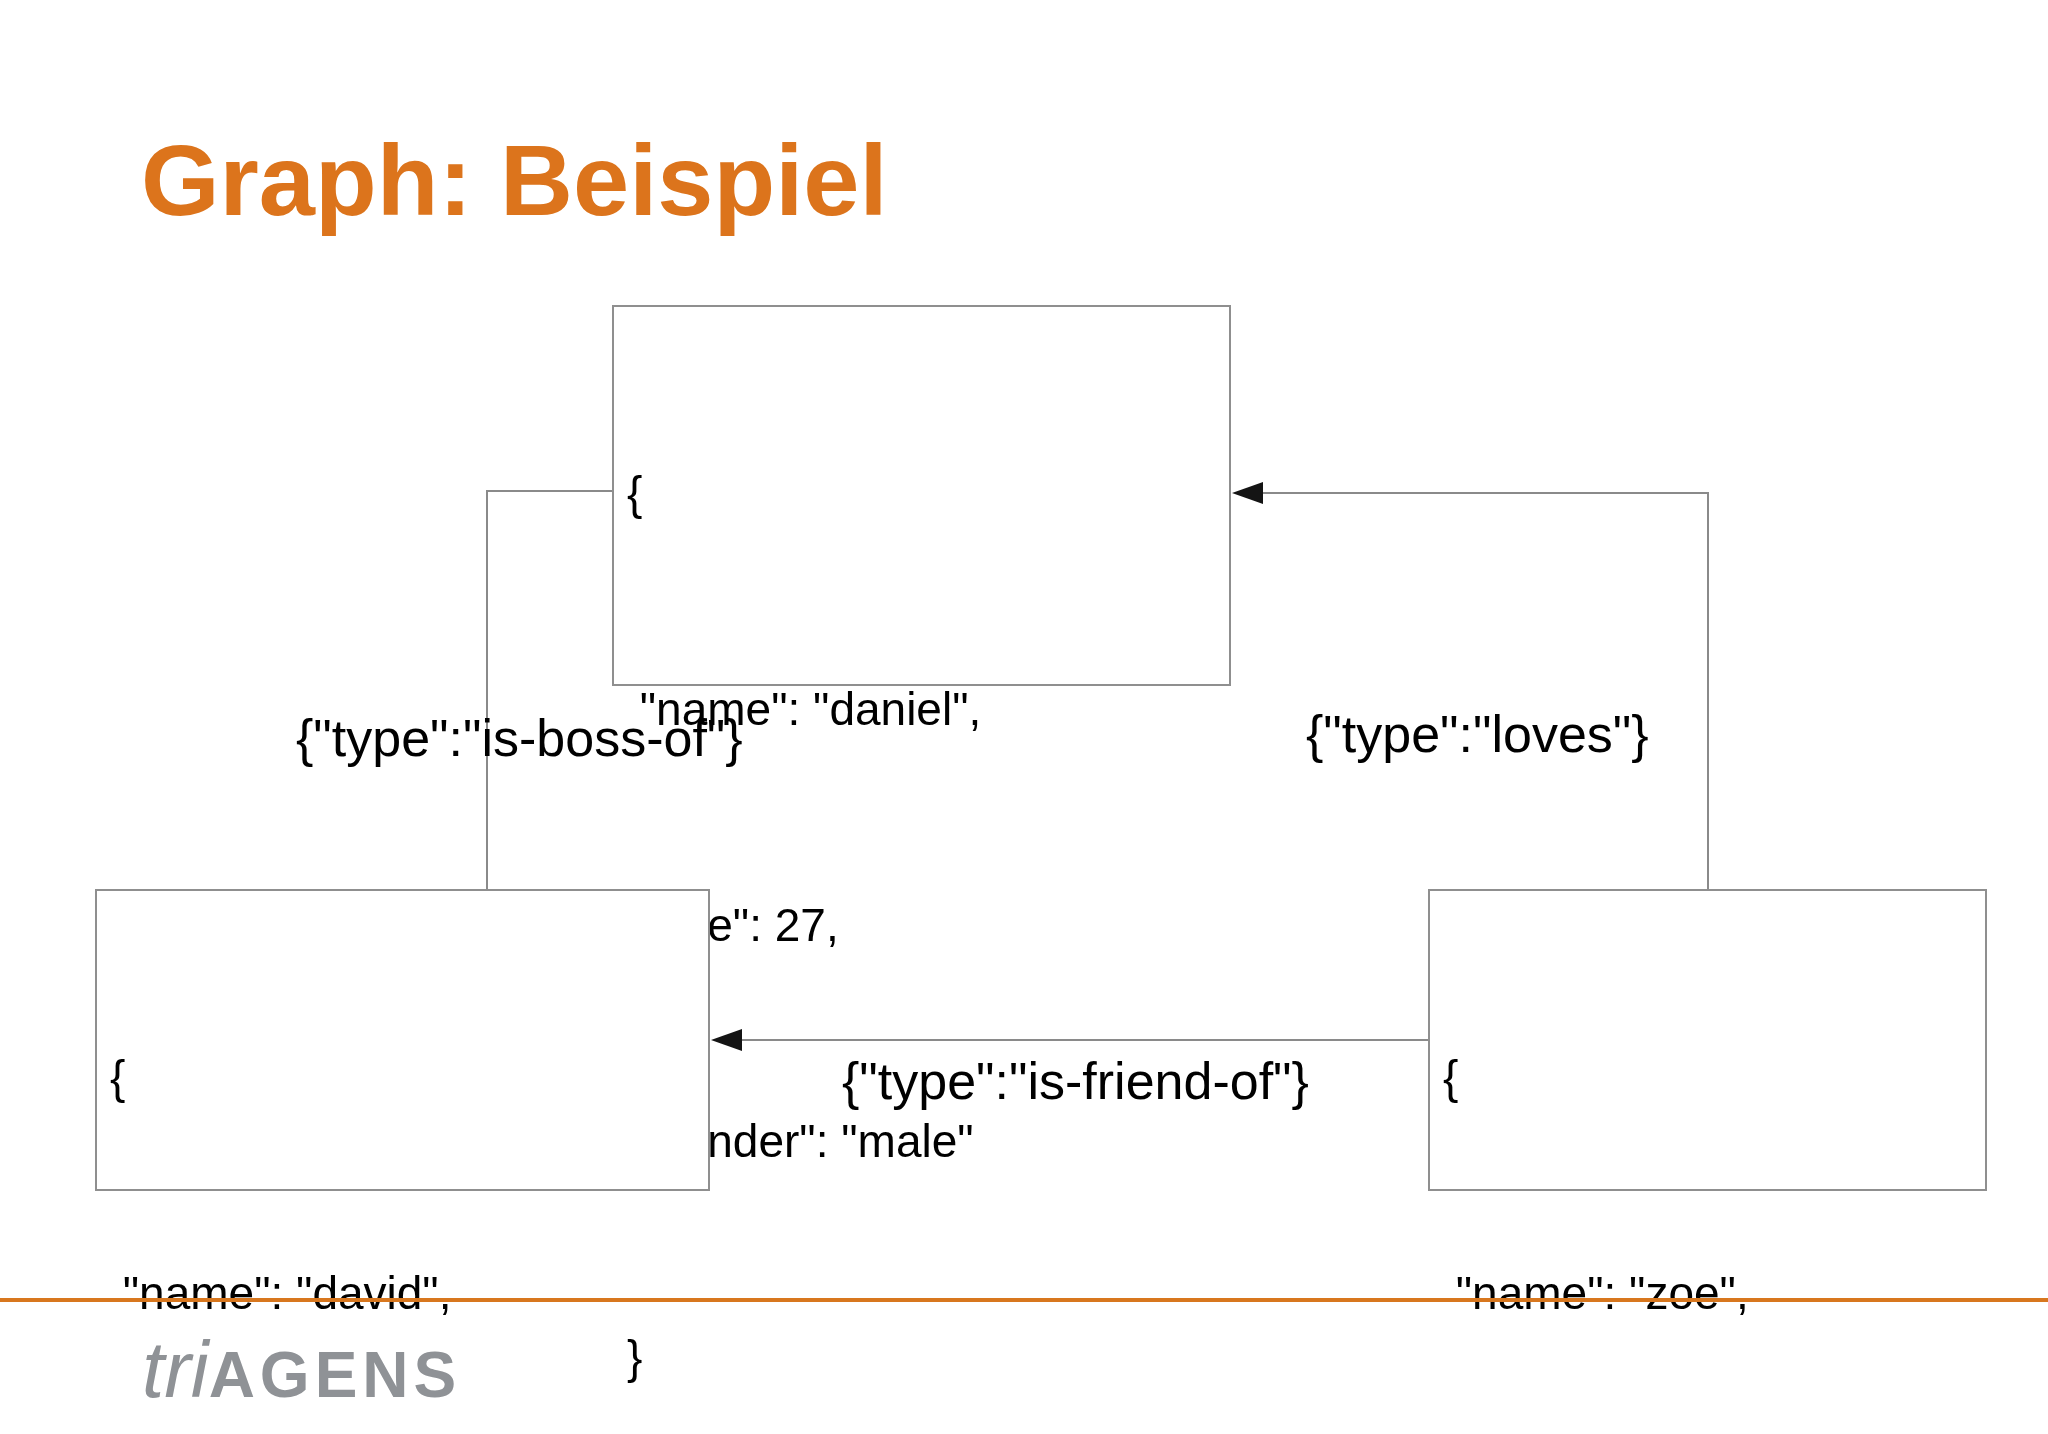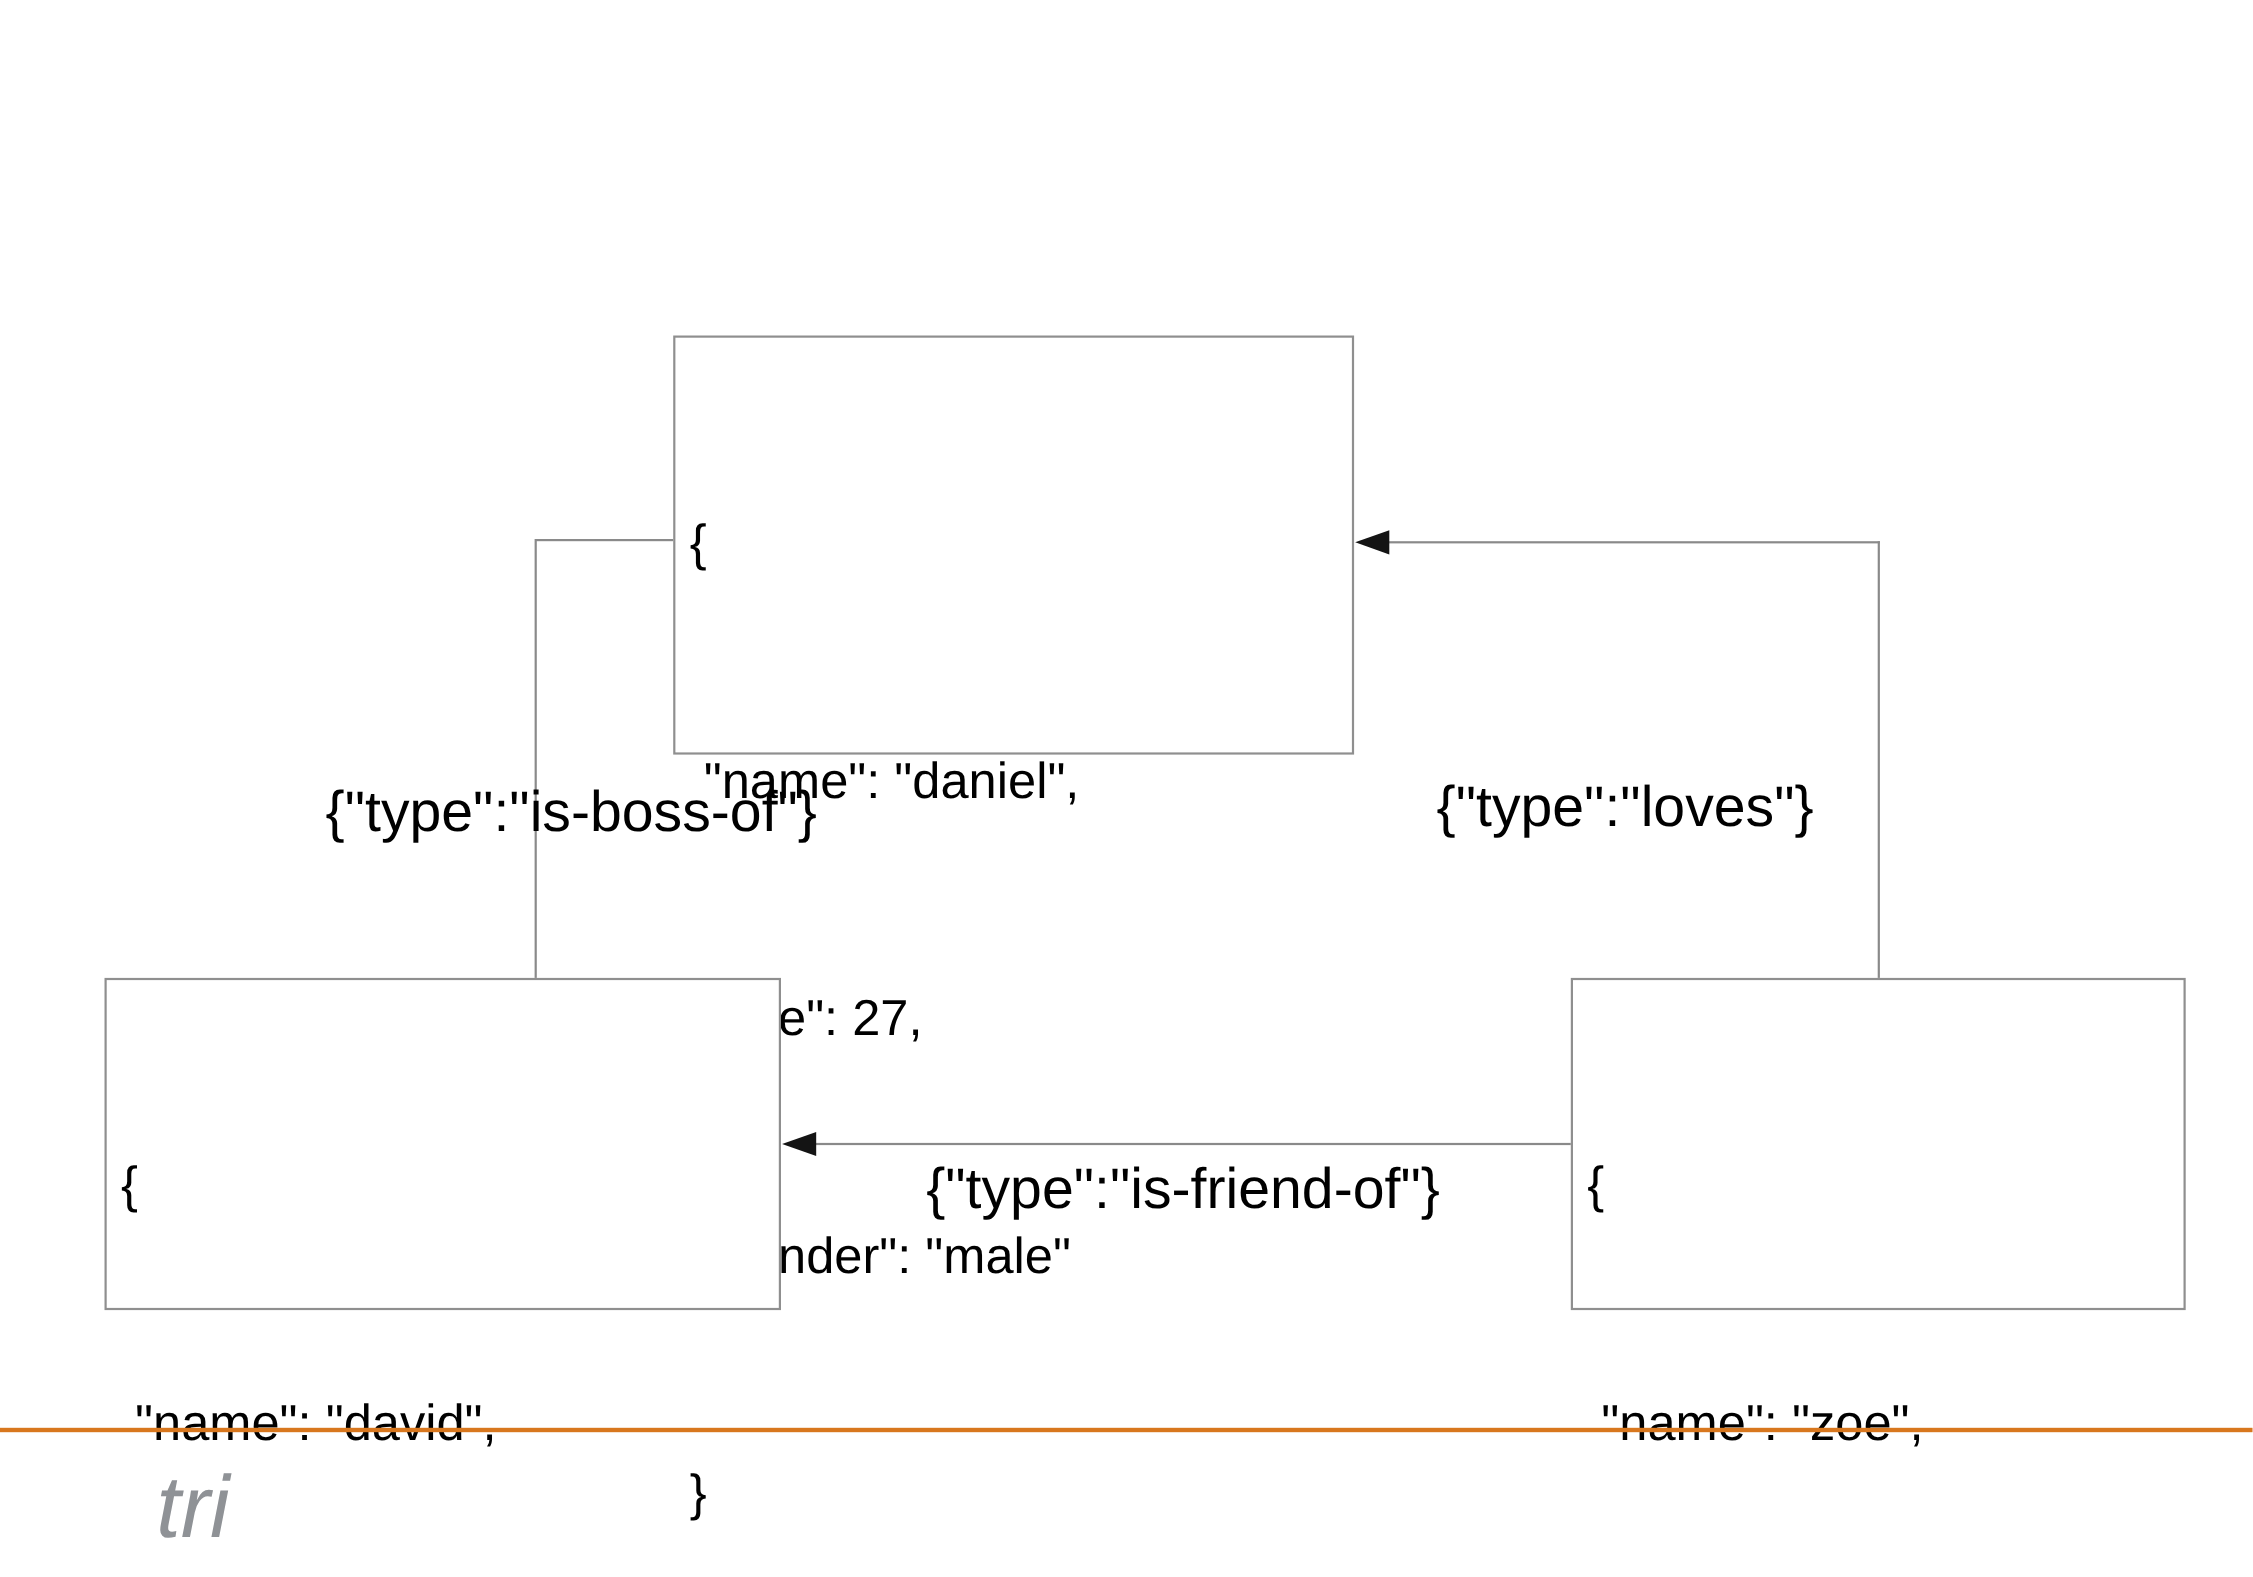--- a/index.html
+++ b/index.html
@@ -92,20 +92,21 @@
     line-height:1;
     color:#8a8a8a;
     white-space:pre;
   }
 </style>
 </head>
 <body>
 
 <div class="slide">
 
+  <div class="title">Graph: Beispiel</div>
 
   <div class="edge-line l-boss-h1"></div>
   <div class="edge-line l-boss-v"></div>
   <div class="edge-line l-boss-h2"></div>
   <div class="arrow-left a-boss"></div>
   <div class="edge-label lbl-boss">{"type":"is-boss-of"}</div>
 
   <div class="edge-line l-loves-h"></div>
   <div class="edge-line l-loves-v"></div>
   <div class="arrow-left a-loves"></div>
@@ -133,15 +134,16 @@
   <div class="node node-zoe">
     <div>{</div>
     <div> "name": "zoe",</div>
     
     
   </div>
 
   <div class="footer-rule"></div>
   <div class="logo">
     <span class="tri">tri</span>
+      <span class="agens">AGENS</span>
   </div>
 
 </div>
 
 </body></html>

